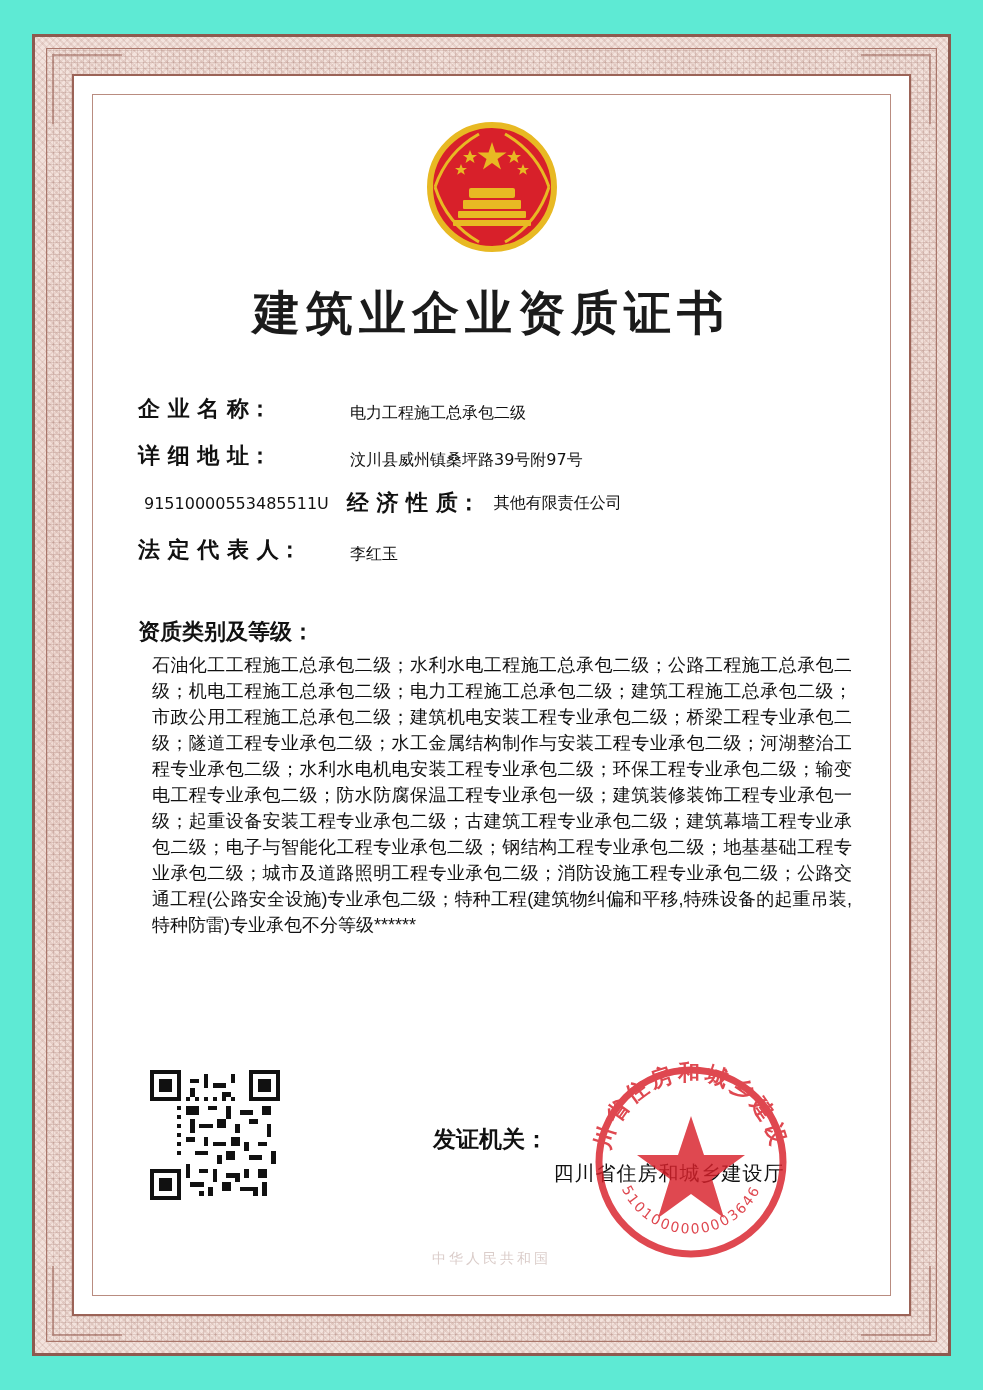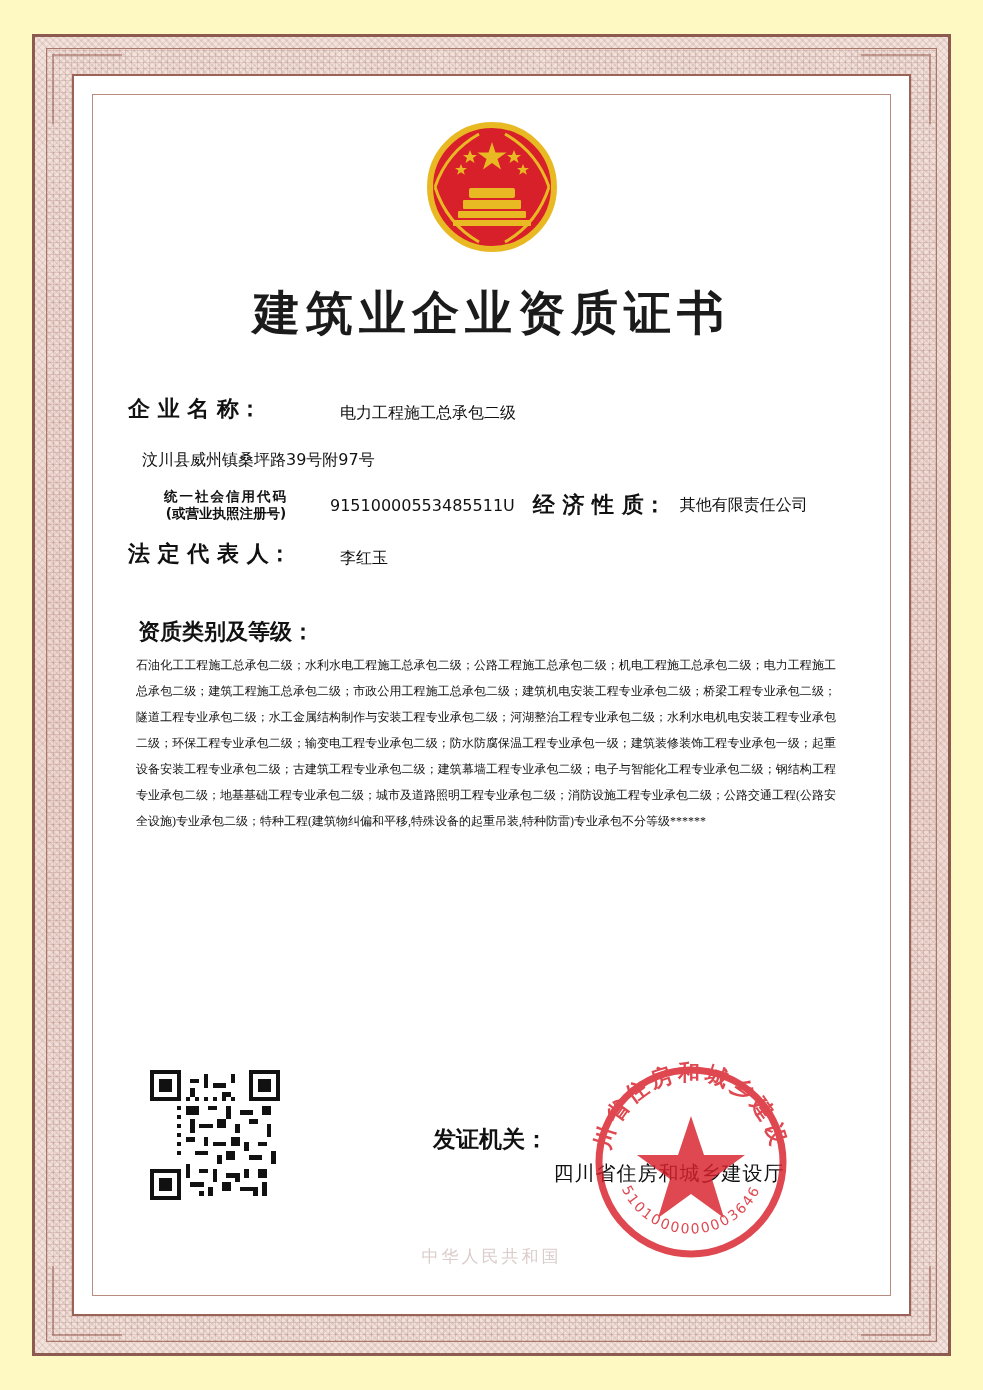--- a/index.html
+++ b/index.html
@@ -12,21 +12,21 @@
     height: 1390px;
     font-family: "Liberation Sans", sans-serif;
     position: relative;
     overflow: hidden;
   }
 
   
   .page {
     position: absolute;
     inset: 0;
-    background: #fef9c3;
+    background: #5eead4;
   }
   .frame-outer {
     position: absolute;
     left: 32px;
     top: 34px;
     width: 919px;
     height: 1322px;
     border: 3px solid #8d5a4f;
     background:
       repeating-linear-gradient(45deg, rgba(150,92,80,0.13) 0 2px, rgba(255,255,255,0) 2px 5px),
@@ -108,21 +108,21 @@
     letter-spacing: 6px;
     font-weight: bold;
     color: #1b1b1b;
     font-family: "DejaVu Sans", "Liberation Sans", sans-serif;
   }
 
   
   .fields {
     position: absolute;
     top: 300px;
-    left: 36px;
+    left: 46px;
     width: 720px;
   }
   .row {
     display: flex;
     align-items: flex-end;
     margin-bottom: 17px;
     min-height: 30px;
   }
   .lbl {
     font-size: 22px;
@@ -154,27 +154,27 @@
     top: 523px;
     left: 46px;
     font-size: 22px;
     font-weight: bold;
     color: #111;
     font-family: "DejaVu Sans", "Liberation Sans", sans-serif;
   }
   .qual-body {
     position: absolute;
     top: 558px;
-    left: 44px;
+    left: 60px;
     width: 700px;
-    font-size: 12px;
+    font-size: 18px;
     line-height: 26px;
     color: #111;
     text-align: justify;
-    font-family: Liberation Serif, serif;
+    font-family: Liberation Sans, sans-serif;
   }
 
   
   .qr {
     position: absolute;
     left: 58px;
     top: 976px;
     width: 130px;
     height: 130px;
   }
@@ -226,21 +226,21 @@
     height: 216px;
     pointer-events: none;
   }
 
   .watermark-bottom {
     position: absolute;
     bottom: 28px;
     left: 0;
     width: 100%;
     text-align: center;
-    font-size: 17px;
+    font-size: 14px;
     color: rgba(150, 110, 100, .35);
     letter-spacing: 3px;
     font-family: "DejaVu Sans", "Liberation Sans", sans-serif;
   }
 </style>
 </head>
 <body>
 
 <div class="page">
   <div class="frame-outer"></div>
@@ -285,28 +285,25 @@
     <div class="title">建筑业企业资质证书</div>
 
     <div class="fields">
 
       <div class="row">
         <span class="lbl" style="width:198px;">企 业 名 称：</span>
         <span class="val">电力工程施工总承包二级</span>
       </div>
 
       <div class="row">
+        <span class="lbl" style="width:198px;">详 细 地 址：</span>
         <span class="val">汶川县威州镇桑坪路39号附97号</span>
       </div>
 
       <div class="row" style="align-items:center;">
-        <span style="width:196px;display:block;">
-          <span class="lbl-small2" style="display:block;letter-spacing:2px;">统一社会信用代码</span>
-          <span class="lbl-small2" style="display:block;">(或营业执照注册号)</span>
-        </span>
         <span class="val" style="margin-left:6px;">91510000553485511U</span>
         <span class="lbl" style="margin-left:18px;">经 济 性 质：</span>
         <span class="val">其他有限责任公司</span>
       </div>
 
 
       <div class="row">
         <span class="lbl" style="width:198px;">法 定 代 表 人：</span>
         <span class="val">李红玉</span>
       </div>

